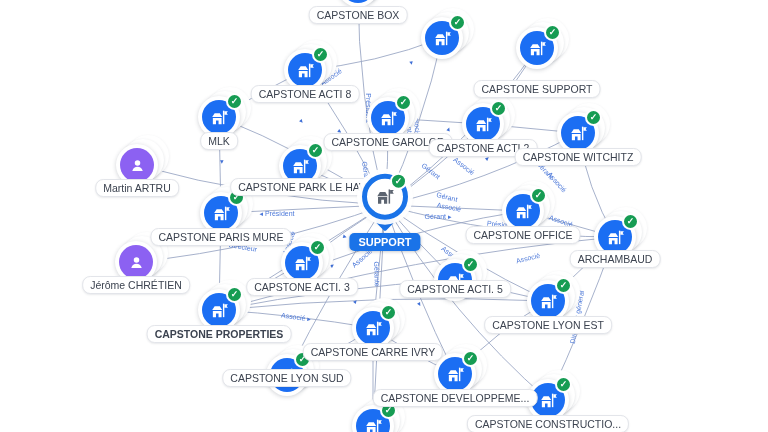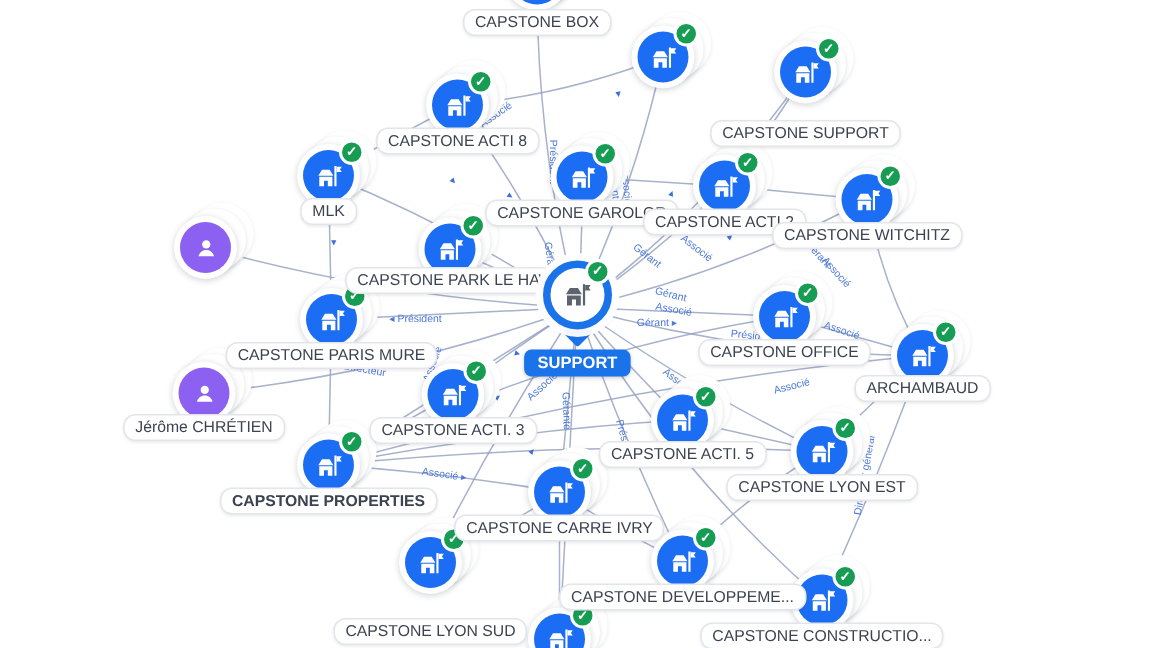--- a/index.html
+++ b/index.html
@@ -271,20 +271,21 @@
           <svg viewBox="0 0 20 20">
   <g fill="#fff">
               <circle cx="10" cy="7.3" r="2.9"></circle>
   <path d="M4.5 15.7c.9-2.9 2.9-4.4 5.5-4.4s4.6 1.5 5.5 4.4z"></path>
             </g>
           </svg>
         </div>
 
      </div>
     </div>
+    <div class="nlabel" style="left: 137px; top: 179px;">Martin ARTRU</div>
     <div class="node" style="left: 300px; top: 166px; transform: translate(-50%, -50%);">
       <div class="node-card">
        <div class="disc" style="background:#1b6ef3">
           <svg viewBox="0 0 20 20">
   <g fill="#fff">
     <path d="M3 17v-6.6h9.2V17H9v-3.9H6.3V17z"></path>
     <path d="M2.3 9.6 4.9 5.4h5.4l2.6 4.2z"></path>
     <rect x="13.6" y="2.8" width="1.5" height="14.2"></rect>
     <path d="M15.1 3.3h3.7l-1.3 1.9 1.3 1.9h-3.7z"></path>
   </g>
@@ -395,21 +396,21 @@
     <path d="M3 17v-6.6h9.2V17H9v-3.9H6.3V17z"></path>
     <path d="M2.3 9.6 4.9 5.4h5.4l2.6 4.2z"></path>
     <rect x="13.6" y="2.8" width="1.5" height="14.2"></rect>
     <path d="M15.1 3.3h3.7l-1.3 1.9 1.3 1.9h-3.7z"></path>
   </g>
           </svg>
         </div>
        <div class="badge" style="background:#169c53">✓</div>
      </div>
     </div>
-    <div class="nlabel" style="left: 455px; top: 294px;">CAPSTONE ACTI. 5</div>
+    <div class="nlabel" style="left: 455px; top: 280px;">CAPSTONE ACTI. 5</div>
     <div class="node" style="left: 548px; top: 301px; transform: translate(-50%, -50%);">
       <div class="node-card">
        <div class="disc" style="background:#1b6ef3">
           <svg viewBox="0 0 20 20">
   <g fill="#fff">
     <path d="M3 17v-6.6h9.2V17H9v-3.9H6.3V17z"></path>
     <path d="M2.3 9.6 4.9 5.4h5.4l2.6 4.2z"></path>
     <rect x="13.6" y="2.8" width="1.5" height="14.2"></rect>
     <path d="M15.1 3.3h3.7l-1.3 1.9 1.3 1.9h-3.7z"></path>
   </g>
@@ -459,21 +460,21 @@
     <path d="M3 17v-6.6h9.2V17H9v-3.9H6.3V17z"></path>
     <path d="M2.3 9.6 4.9 5.4h5.4l2.6 4.2z"></path>
     <rect x="13.6" y="2.8" width="1.5" height="14.2"></rect>
     <path d="M15.1 3.3h3.7l-1.3 1.9 1.3 1.9h-3.7z"></path>
   </g>
           </svg>
         </div>
        <div class="badge" style="background:#169c53">✓</div>
      </div>
     </div>
-    <div class="nlabel" style="left: 287px; top: 369px; margin-top: 43px;">CAPSTONE LYON SUD</div>
+    <div class="nlabel" style="left: 287px; top: 369px;">CAPSTONE LYON SUD</div>
     <div class="node" style="left: 455px; top: 374px; transform: translate(-50%, -50%);">
       <div class="node-card">
        <div class="disc" style="background:#1b6ef3">
           <svg viewBox="0 0 20 20">
   <g fill="#fff">
     <path d="M3 17v-6.6h9.2V17H9v-3.9H6.3V17z"></path>
     <path d="M2.3 9.6 4.9 5.4h5.4l2.6 4.2z"></path>
     <rect x="13.6" y="2.8" width="1.5" height="14.2"></rect>
     <path d="M15.1 3.3h3.7l-1.3 1.9 1.3 1.9h-3.7z"></path>
   </g>

